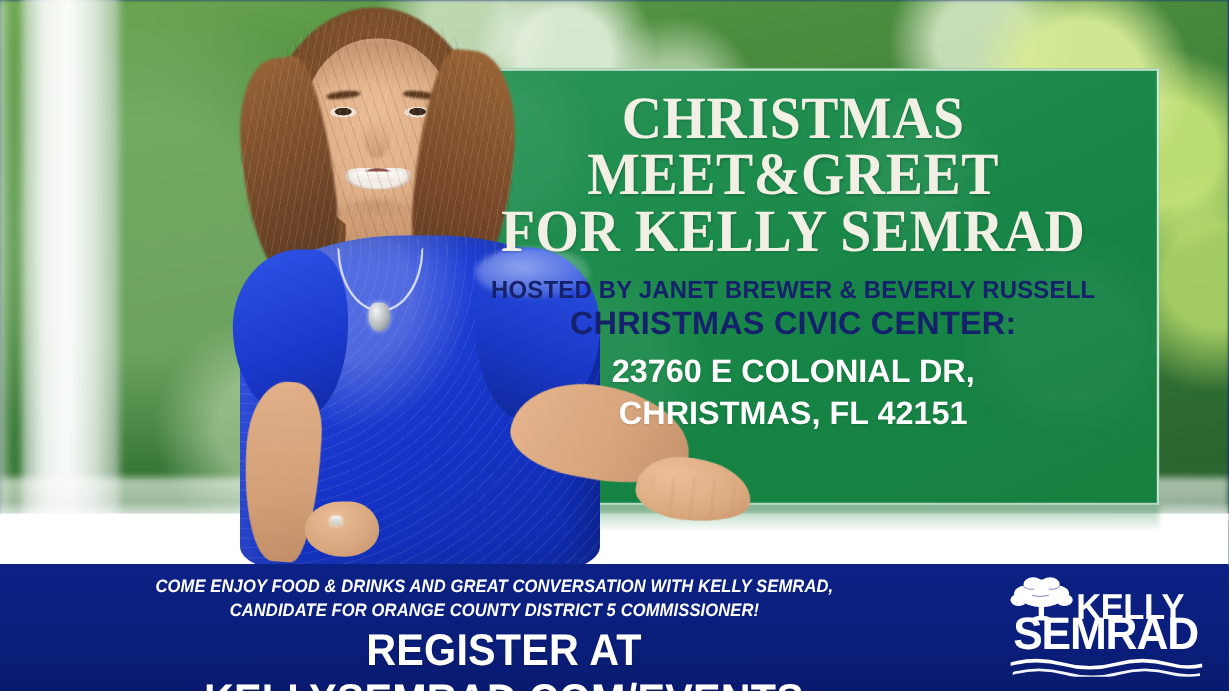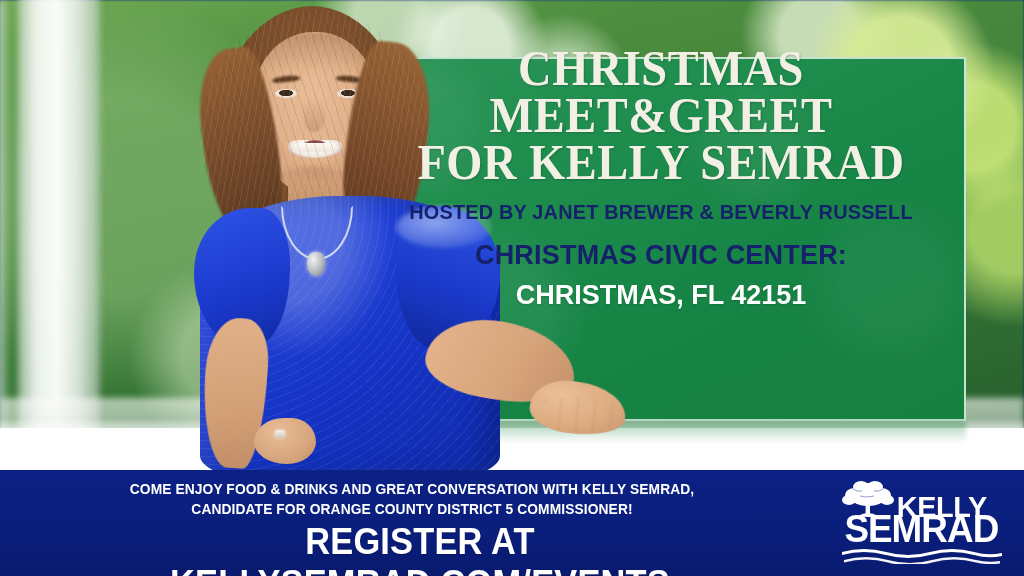--- a/index.html
+++ b/index.html
@@ -83,21 +83,21 @@
     box-shadow: 0 0 0 0 rgba(0,0,0,0);
   }
   .green-tail {
     position: absolute; left: 356px; top: 421px; width: 610px; height: 22px;
     background: linear-gradient(180deg, rgba(40,140,80,0.42), rgba(40,140,80,0.0));
     filter: blur(2px);
   }
 
   .panel-text {
     position: absolute;
-    left: 356px; top: 43px; width: 610px; height: 364px;
+    left: 356px; top: 73px; width: 610px; height: 364px;
     text-align: center;
     padding-top: 2px;
   }
   .headline {
     font-family: "Liberation Serif", serif;
     color: #f2efe4;
     font-weight: 700;
     letter-spacing: 0.5px;
     line-height: 0.94;
     transform: scaleX(0.93);
@@ -116,21 +116,20 @@
   }
   .datetime {
     margin-top: 11px;
     color: #ffffff;
     font-weight: 700;
     font-size: 30px;
     letter-spacing: 0.2px;
     text-shadow: 0 1px 2px rgba(0,0,0,0.14);
   }
   .venue {
-    margin-top: 16px;
     color: #16216b;
     font-weight: 700;
     font-size: 27px;
     letter-spacing: 0.2px;
   }
   .addr {
     margin-top: 7px;
     color: #ffffff;
     font-weight: 700;
     font-size: 27px;
@@ -311,21 +310,21 @@
     box-shadow: 0 0 4px rgba(255,255,255,0.6);
   }
 
   
   .bottom-bar {
     position: absolute; left: 0; top: 470px; width: 1024px; height: 106px;
     background: linear-gradient(180deg, #0b2184 0%, #0a1e7b 60%, #091a6f 100%);
   }
   .bb-lines {
     position: absolute; left: 40px; top: 479px; width: 744px;
-    text-align: center; color: #ffffff;
+    text-align: center; color: #ffffff; font-style: italic;
   }
   .bb-line {
     font-size: 15px; font-weight: 700; line-height: 1.30;
     letter-spacing: 0.1px; transform: scaleX(0.92);
   }
   .bb-register {
     position: absolute; left: 40px; top: 521px; width: 760px;
     text-align: center; color: #ffffff;
     font-size: 37px; font-weight: 700; letter-spacing: 0.2px;
     transform: scaleX(0.93);
@@ -399,20 +398,21 @@
   </div>
 
   <div class="panel-text">
     <div class="headline">
       <span class="l1">CHRISTMAS MEET&amp;GREET</span>
       <span class="l2">FOR KELLY SEMRAD</span>
     </div>
     <div class="hosted">HOSTED BY JANET BREWER &amp; BEVERLY RUSSELL</div>
     <div class="venue">CHRISTMAS CIVIC CENTER:</div>
     <div class="addr">
+      <div>23760 E COLONIAL DR,</div>
       <div>CHRISTMAS, FL 42151</div>
     </div>
   </div>
 
   <div class="bottom-bar"></div>
   <div class="bb-lines">
     <div class="bb-line">COME ENJOY FOOD &amp; DRINKS AND GREAT CONVERSATION WITH KELLY SEMRAD,</div>
     <div class="bb-line">CANDIDATE FOR ORANGE COUNTY DISTRICT 5 COMMISSIONER!</div>
   </div>
   <div class="bb-register">REGISTER AT KELLYSEMRAD.COM/EVENTS</div>

